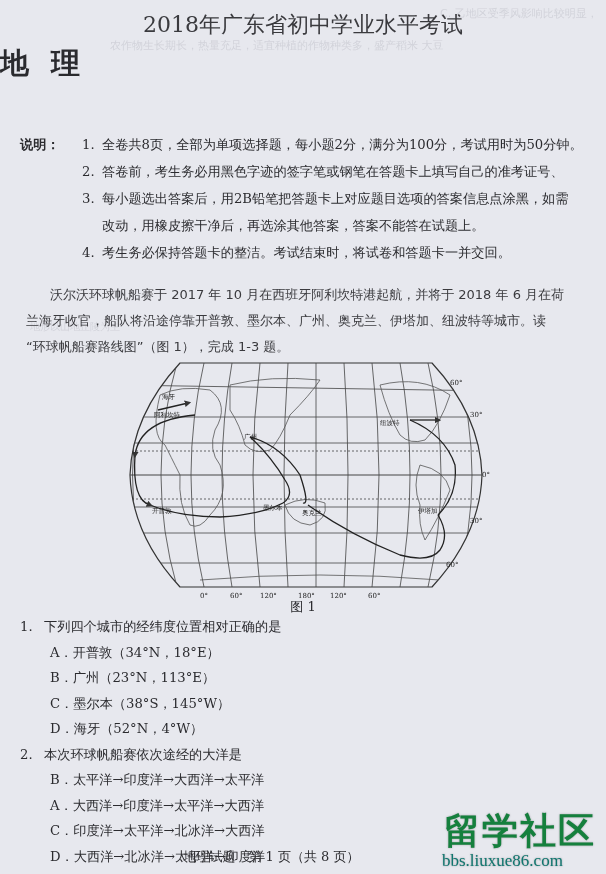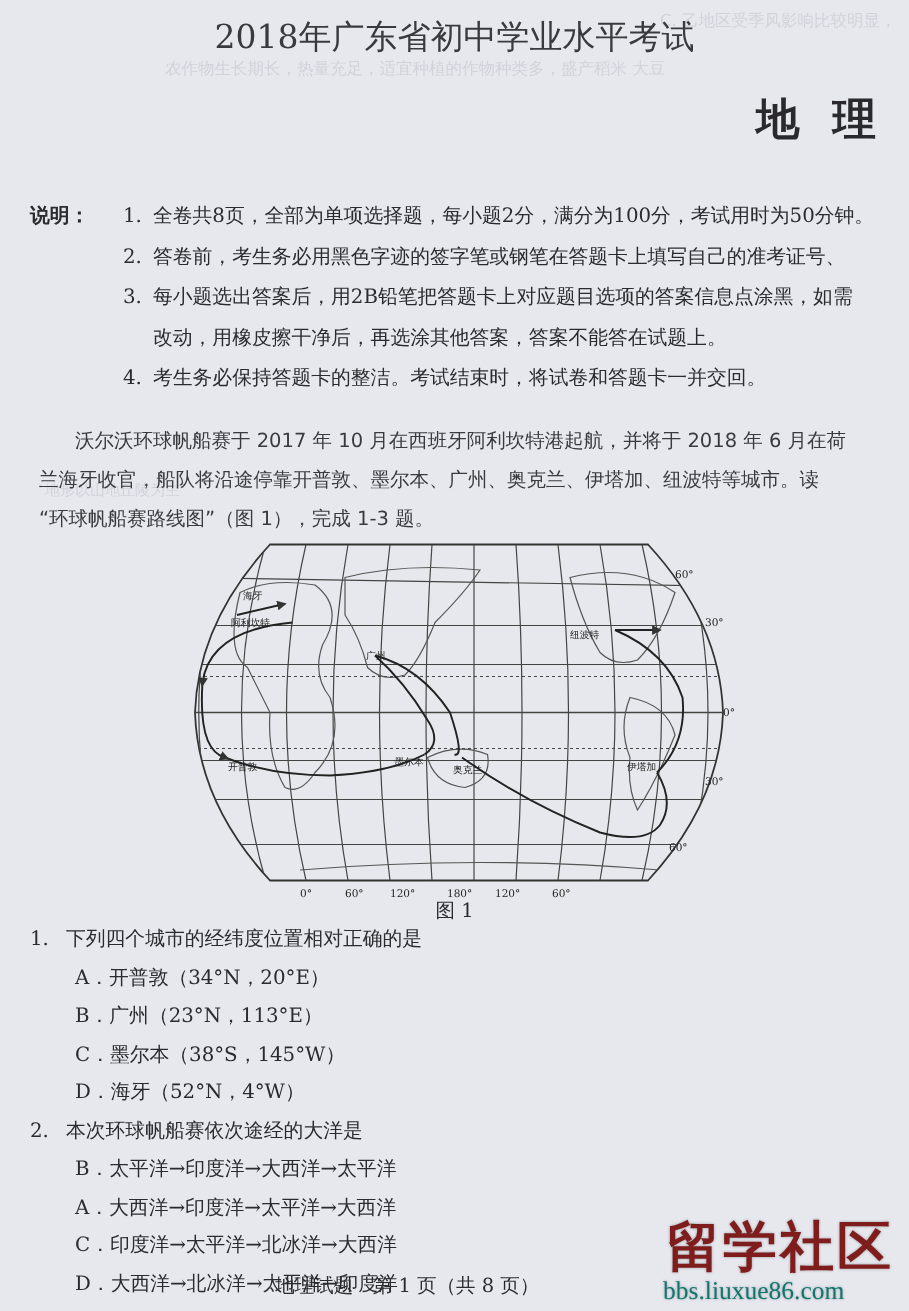--- a/index.html
+++ b/index.html
@@ -13,21 +13,21 @@
   .page { position:absolute; left:0; top:0; width:606px; height:874px; }
   .ghost {
     position:absolute; color:#c9cad2; font-size:11px; white-space:nowrap;
     font-family:"DejaVu Sans", sans-serif; opacity:.7;
   }
   .title {
     position:absolute; top:10px; left:0; width:606px; text-align:center;
     font-size:22px; letter-spacing:0px; color:#3a3a3e;
   }
   .subject {
-    position:absolute; top:60px; left:0; width:606px; text-align:right;
+    position:absolute; top:44px; left:0; width:606px; text-align:left;
     font-size:29px; font-weight:bold; letter-spacing:22px;
     font-family:"DejaVu Sans", sans-serif; color:#2a2a2e;
   }
   .notes { position:absolute; top:131px; left:20px; width:580px; font-size:13.2px; line-height:27px; }
   .notes .row { position:relative; padding-left:62px; white-space:nowrap; }
   .notes .label { position:absolute; left:0; top:0; font-weight:bold; }
   .notes .num { display:inline-block; width:20px; }
   .notes .cont { padding-left:82px; }
   .intro { position:absolute; top:282px; left:26px; width:560px; font-size:13px; line-height:26px; font-family:"DejaVu Sans", sans-serif; color:#3a3a3e; }
   .intro .p1 { text-indent:24px; white-space:nowrap; }
@@ -36,21 +36,21 @@
   .figcap { position:absolute; top:598px; left:0; width:606px; text-align:center; font-size:13px; }
   .questions { position:absolute; top:614px; left:20px; width:580px; font-size:13.2px; line-height:25.5px; }
   .q { position:relative; padding-left:24px; white-space:nowrap; }
   .q .qn { position:absolute; left:0; }
   .opts { display:flex; flex-wrap:wrap; padding-left:30px; }
   .opt { width:283px; white-space:nowrap; }
   .footer { position:absolute; top:848px; left:0; width:543px; text-align:center; font-size:13px; }
   .wm { position:absolute; left:438px; top:813px; width:168px; height:60px; }
   .wm-title {
     position:absolute; left:6px; top:-6px; font-size:36px; font-weight:bold;
-    color:#7f1d1d; letter-spacing:2px; font-family:"DejaVu Sans", sans-serif;
+    color:#15803d; letter-spacing:2px; font-family:"DejaVu Sans", sans-serif;
     text-shadow:0 0 2px #9a9aa0;
   }
   .wm-url {
     position:absolute; left:4px; top:38px; font-size:17px; color:#0f766e;
     font-family:Liberation Serif, serif; text-shadow:0 0 2px #9a9aa0;
   }
 </style>
 </head>
 <body>
 
@@ -170,21 +170,21 @@
   </svg>
 
   <div class="figcap">图 1</div>
 
   <div class="questions">
     <div class="q">
       <span class="qn">1.</span>
       <span>下列四个城市的经纬度位置相对正确的是</span>
     </div>
     <div class="opts">
-      <div class="opt">A．开普敦（34°N，20°E）</div>
+      <div class="opt">A．开普敦（34°N，18°E）</div>
       <div class="opt">B．广州（23°N，113°E）</div>
       <div class="opt">C．墨尔本（38°S，145°W）</div>
       <div class="opt">D．海牙（52°N，4°W）</div>
     </div>
     <div class="q">
       <span class="qn">2.</span>
       <span>本次环球帆船赛依次途经的大洋是</span>
     </div>
     <div class="opts">
       <div class="opt">B．太平洋→印度洋→大西洋→太平洋</div>

